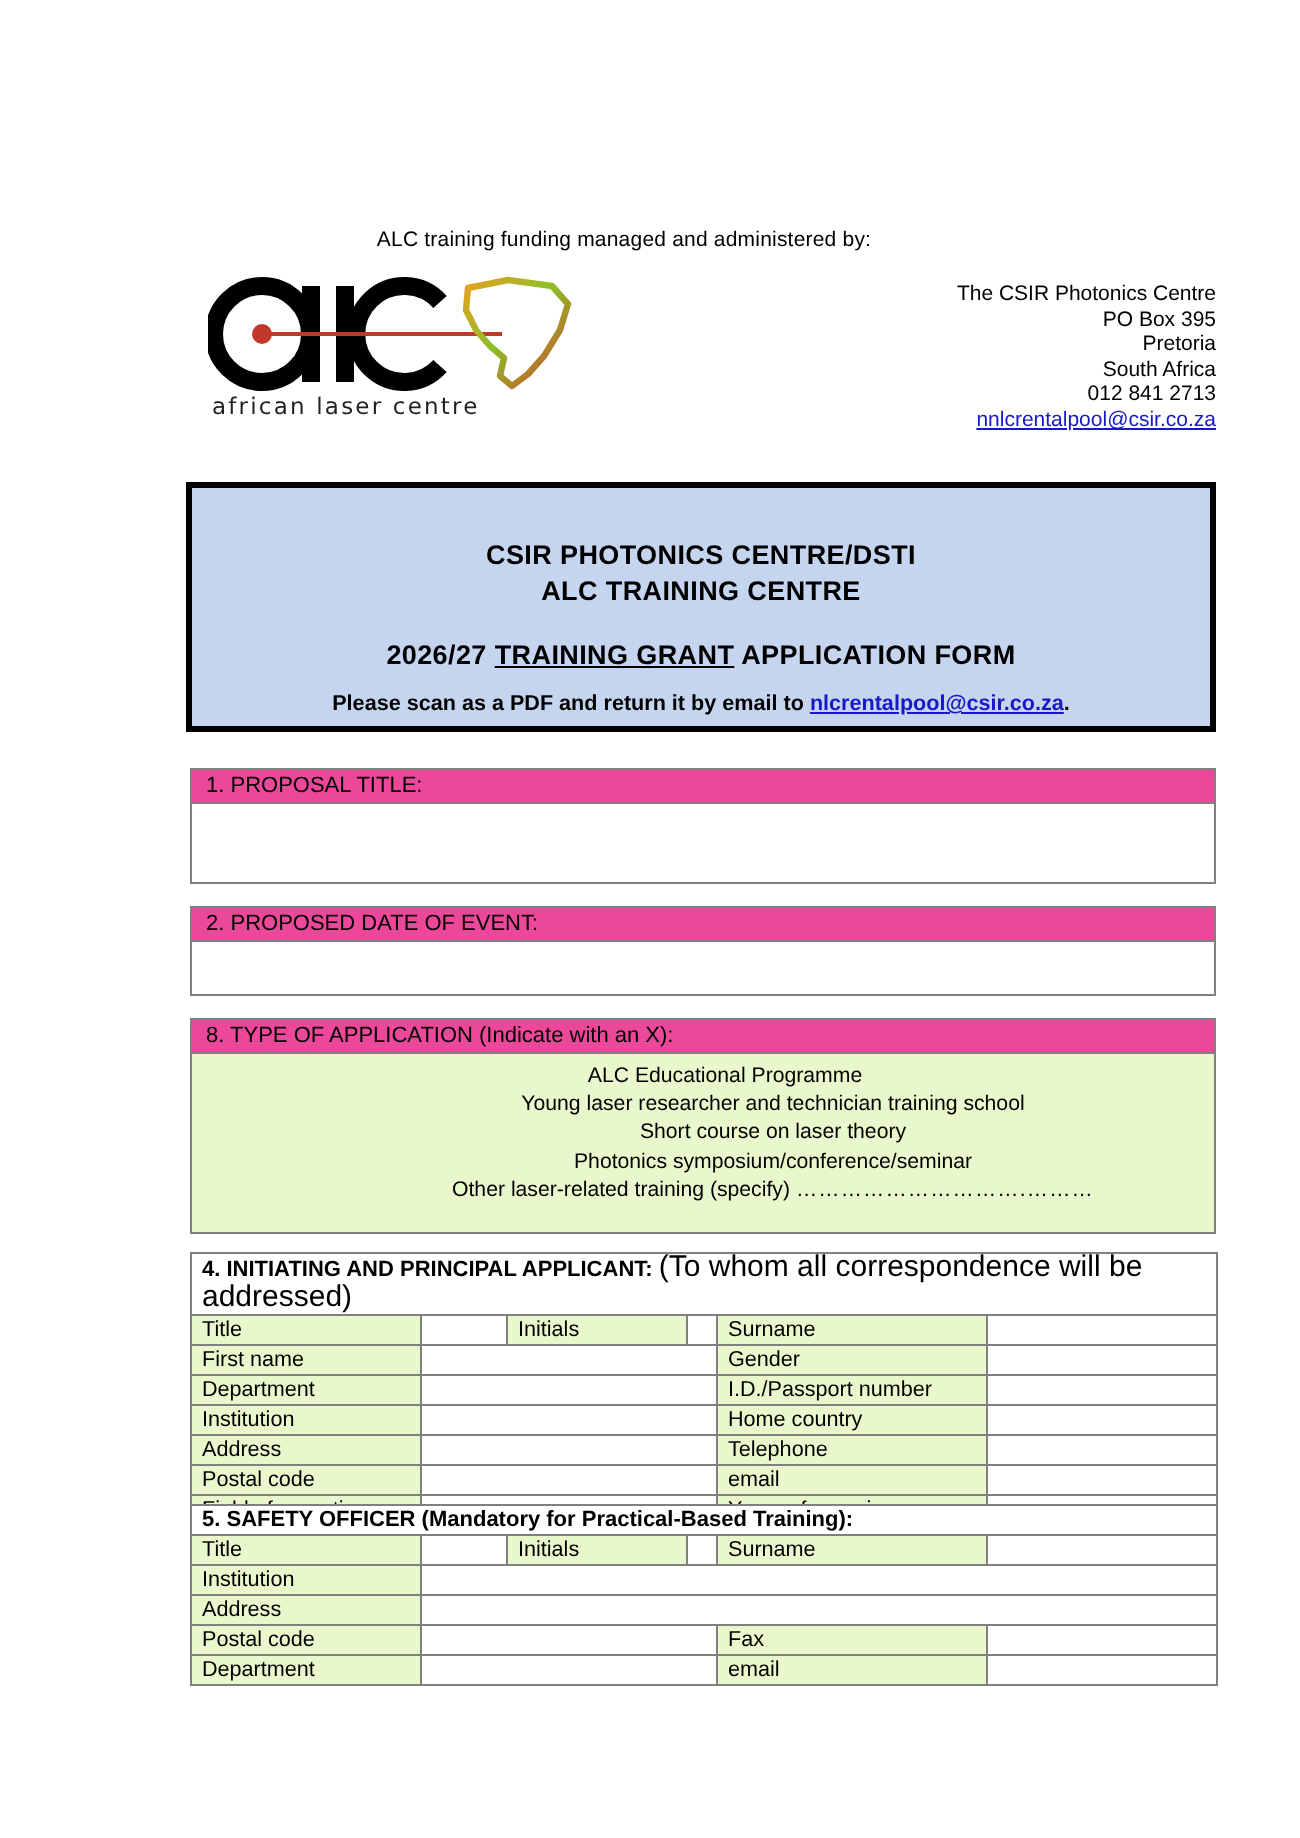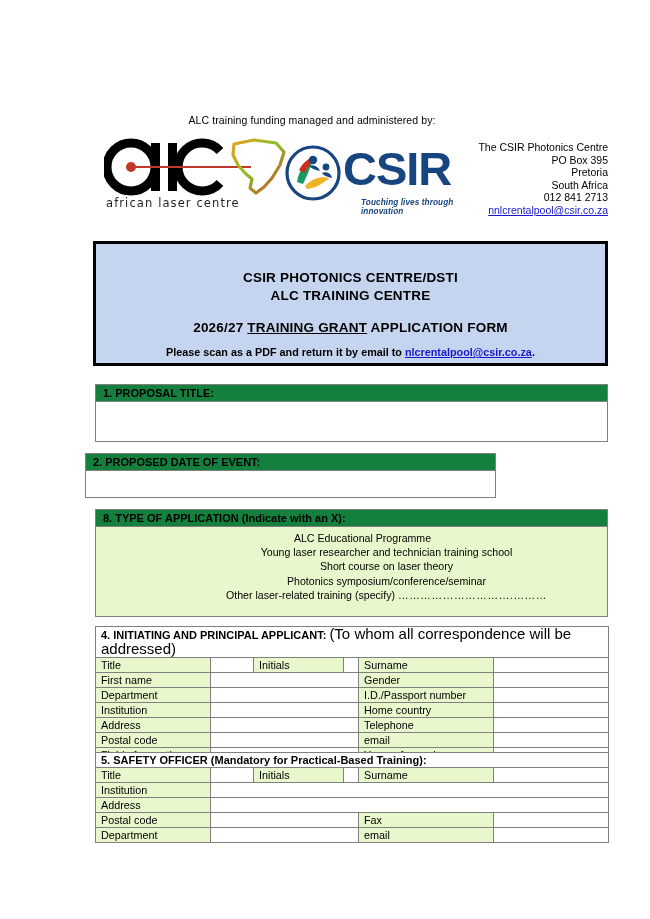--- a/index.html
+++ b/index.html
@@ -125,40 +125,40 @@
   }
   .title-box .l3 u { text-decoration: underline; }
   .title-box .l4 {
     position:absolute; left:0; right:0; top:102px;
     text-align:center; font-size:10.8px; font-weight:bold;
   }
   .title-box .l4 .mail { color:#1818c8; text-decoration:underline; }
 
   
   .sec-head {
-    background: #15803d;
+    background: #ec4899;
     border: 1px solid #808080;
     box-sizing: border-box;
     font-size: 11px;
-    font-weight: bold;
+    font-weight: normal;
     padding: 1px 0 1px 7px;
     line-height: 14px;
     color: #000;
   }
   .sec-body-white {
     background: #ffffff;
     border: 1px solid #808080;
     border-top: none;
     box-sizing: border-box;
   }
 
   #sec1 { position:absolute; left:95px; top:384px; width:513px; }
   #sec1 .sec-body-white { height: 40px; }
 
-  #sec2 { position:absolute; left:85px; top:453px; width:411px; }
+  #sec2 { position:absolute; left:95px; top:453px; width:513px; }
   #sec2 .sec-body-white { height: 27px; }
 
   #sec3 { position:absolute; left:95px; top:509px; width:513px; }
   #sec3 .sec-body {
     background: #e8f8cc;
     border: 1px solid #808080;
     border-top: none;
     box-sizing: border-box;
     height: 90px;
     padding: 4px 0 0 22px;
@@ -230,34 +230,20 @@
             <stop offset="0%" stop-color="#e8a020"></stop>
             <stop offset="45%" stop-color="#8cbf2a"></stop>
             <stop offset="100%" stop-color="#d4452a"></stop>
           </linearGradient>
         </defs>
         <path d="M130 6 L150 2 L172 5 L180 14 L176 27 L168 40 L160 49 L152 55 L146 50 L148 41 L141 35 L134 27 L129 17 Z" fill="none" stroke="url(#afr)" stroke-width="3.2" stroke-linejoin="round"></path>
       </svg>
       <div class="alc-sub">african laser centre</div>
     </div>
 
-    <div class="csir-logo">
-      <svg class="csir-mark" viewBox="0 0 62 58">
-        <circle cx="30" cy="29" r="26" fill="none" stroke="#17457f" stroke-width="3.2"></circle>
-        <path d="M14 38 C16 24 24 18 30 16 C27 24 24 32 20 40 Z" fill="#169b62"></path>
-        <path d="M16 26 C20 18 26 14 31 13 C28 18 25 23 21 29 Z" fill="#d52b1e"></path>
-        <path d="M22 42 C30 34 38 32 46 34 C40 40 32 44 24 45 Z" fill="#f0b323"></path>
-        <circle cx="30" cy="16" r="4.2" fill="#17457f"></circle>
-        <path d="M26 22 C30 20 35 22 37 27 C33 26 29 25 26 22 Z" fill="#17457f"></path>
-        <circle cx="43" cy="23" r="3.4" fill="#17457f"></circle>
-        <path d="M39 29 C43 27 48 29 49 34 C45 33 41 32 39 29 Z" fill="#17457f"></path>
-      </svg>
-      <div class="csir-word">CSIR</div>
-      <div class="csir-tag">Touching lives through innovation</div>
-    </div>
   </div>
 
   <div class="address-block">
     <div>The CSIR Photonics Centre</div>
     <div>PO Box 395</div>
     <div>Pretoria</div>
     <div>South Africa</div>
     <div>012 841 2713</div>
     <div class="mail">nnlcrentalpool@csir.co.za</div>
   </div>

